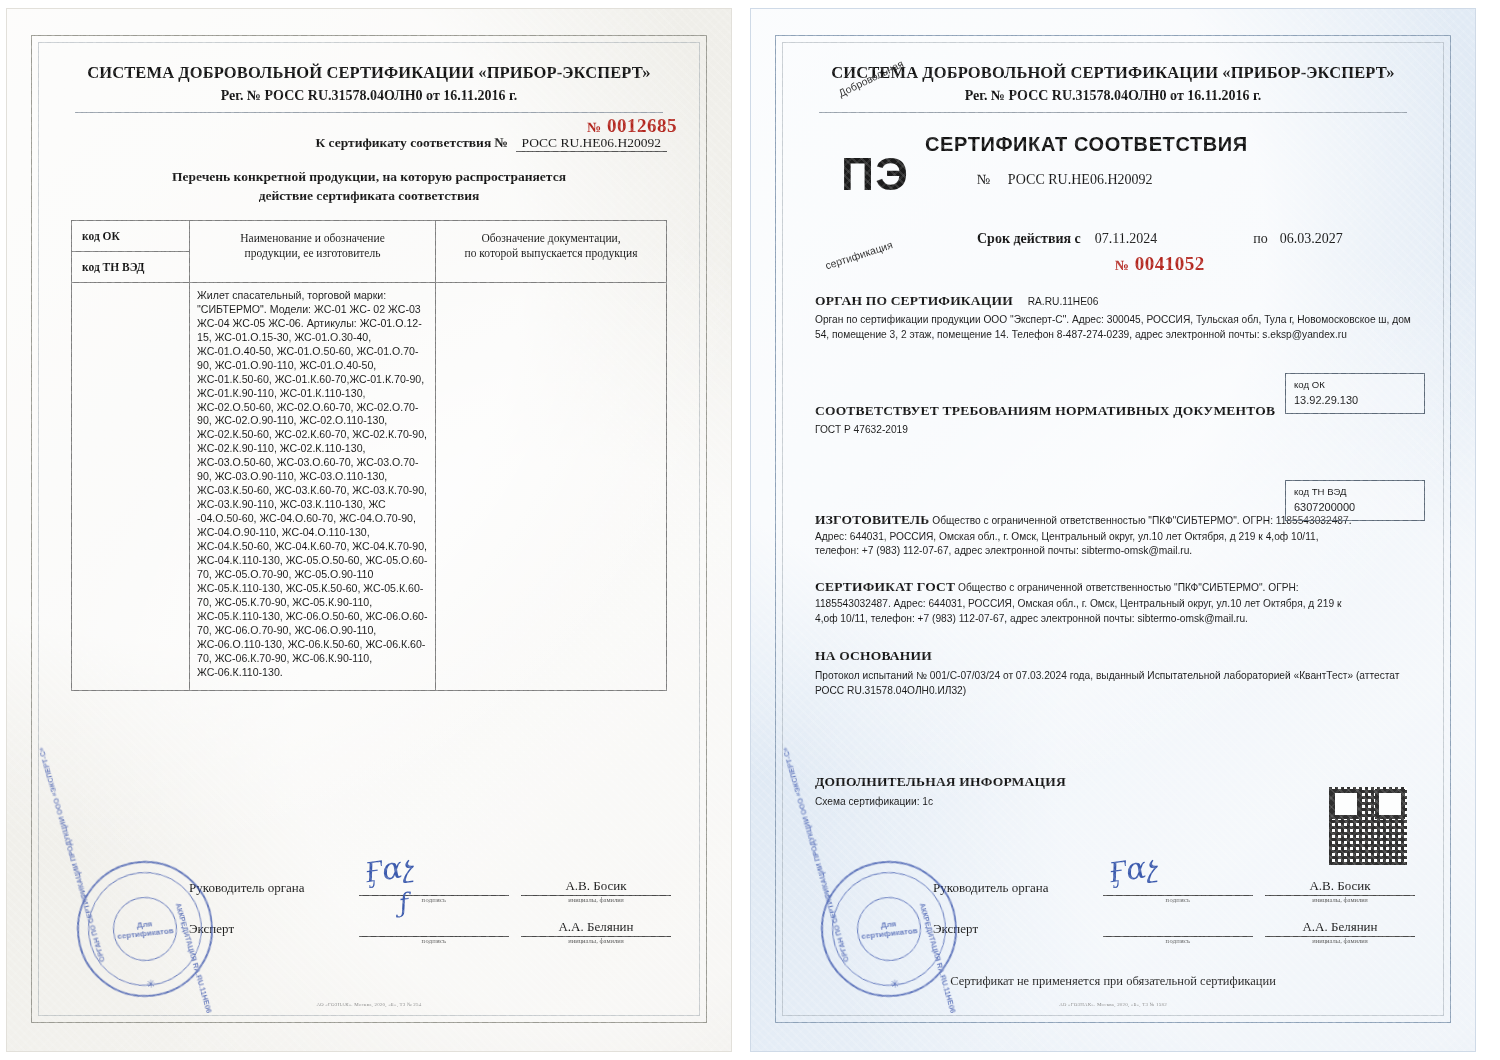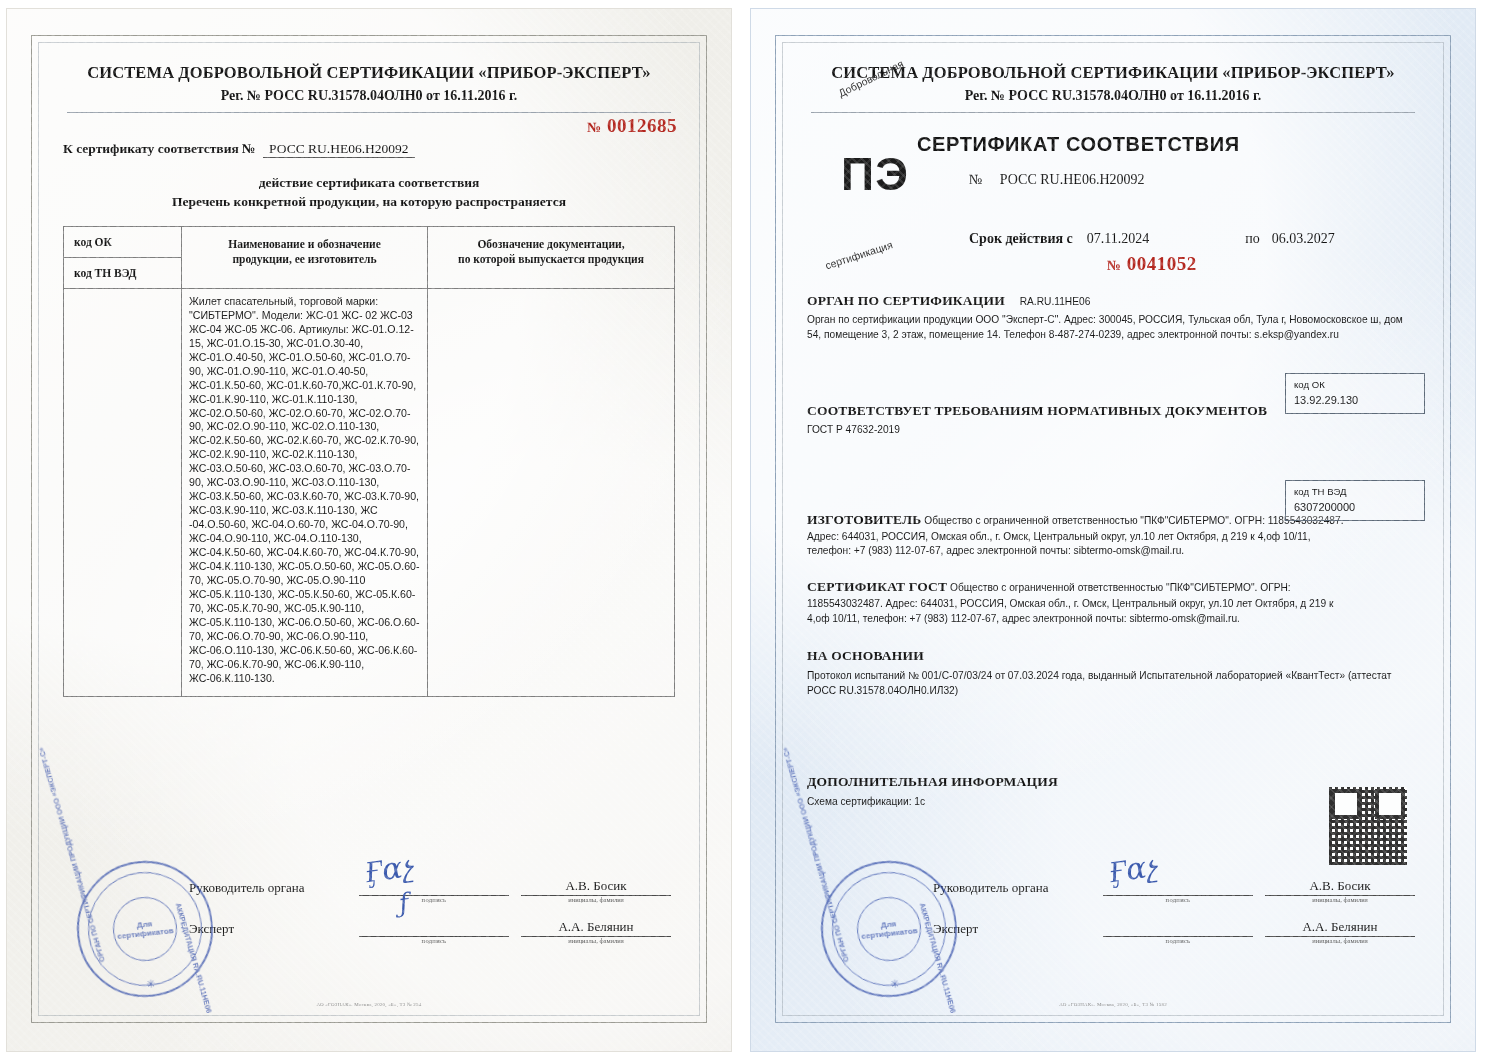--- a/index.html
+++ b/index.html
@@ -74,21 +74,21 @@
     box-sizing: border-box;
   }
   .sheet-left .frame { border-color: #9b9b93; }
   .sheet-right .frame { border-color: #8ea2b8; }
 
   .inner {
     position: absolute;
     inset: 6px;
     border: 1px solid rgba(140,150,160,0.45);
     box-sizing: border-box;
-    padding: 14px 24px;
+    padding: 14px 32px;
   }
 
   
   .sys-header {
     text-align: center;
     border-bottom: 1px solid #9aa3ad;
     padding-bottom: 8px;
     margin: 6px 4px 0 4px;
   }
   .sys-title {
@@ -116,24 +116,24 @@
   .blank-number .np { font-size: 14px; font-weight: bold; }
 
   .prilozhenie {
     text-align: center;
     font-size: 19px;
     font-weight: bold;
     letter-spacing: 2px;
     margin-top: 42px;
   }
   .k-sert {
-    text-align: left;
+    text-align: right;
     font-size: 13.5px;
     font-weight: bold;
-    margin-top: 28px;
+    margin-top: 22px;
   }
   .k-sert .num-line {
     font-weight: normal;
     border-bottom: 1px solid #555;
     padding: 0 6px 1px 6px;
     margin-left: 4px;
   }
   .perechen {
     text-align: center;
     font-size: 13.5px;
@@ -150,21 +150,21 @@
   }
   table.prod td, table.prod th {
     border: 1px solid #7e7e7e;
     vertical-align: top;
   }
   .col-code { width: 118px; }
   .col-name { width: 246px; }
   .th-cell {
     text-align: center;
     font-size: 11.5px;
-    font-weight: bold;
+    font-weight: normal;
     padding: 10px 8px;
     line-height: 1.35;
   }
   .code-cell {
     font-size: 11.5px;
     font-weight: bold;
     padding: 9px 10px;
     border-bottom: 1px solid #7e7e7e;
   }
   .code-cell.last { border-bottom: none; }
@@ -466,22 +466,22 @@
           <span>0012685</span>
         </div>
 
 
         <div class="k-sert">
           <span>К сертификату соответствия №</span>
           <span class="num-line">РОСС RU.НЕ06.Н20092</span>
         </div>
 
         <div class="perechen">
+          <div>Перечень конкретной продукции,  на которую распространяется</div>
           <div>действие сертификата соответствия</div>
-          <div>Перечень конкретной продукции,  на которую распространяется</div>
         </div>
 
         <table class="prod">
           <colgroup>
             <col class="col-code">
             <col class="col-name">
             <col>
           </colgroup>
           <tbody>
               <tr>
@@ -657,18 +657,19 @@
             <span style="transform: rotate(-120deg) translate(0,-58px) rotate(20deg);">ОРГАН ПО СЕРТИФИКАЦИИ ПРОДУКЦИИ ООО «ЭКСПЕРТ-С»</span>
             <span style="transform: rotate(60deg) translate(0,-46px) rotate(20deg);">АККРЕДИТАЦИЯ RA.RU.11НЕ06</span>
           </div>
           <div class="stamp-center">
             <div>Для</div>
             <div>сертификатов</div>
           </div>
           <div class="stamp-star">✳</div>
         </div>
 
+        <div class="note-bottom">Сертификат не применяется при обязательной сертификации</div>
         <div class="footprint">АО «ГОЗНАК». Москва, 2020, «Б», ТЗ № 1582</div>
       </div>
     </div>
   </div>
 
 </div>
 
 </body></html>

